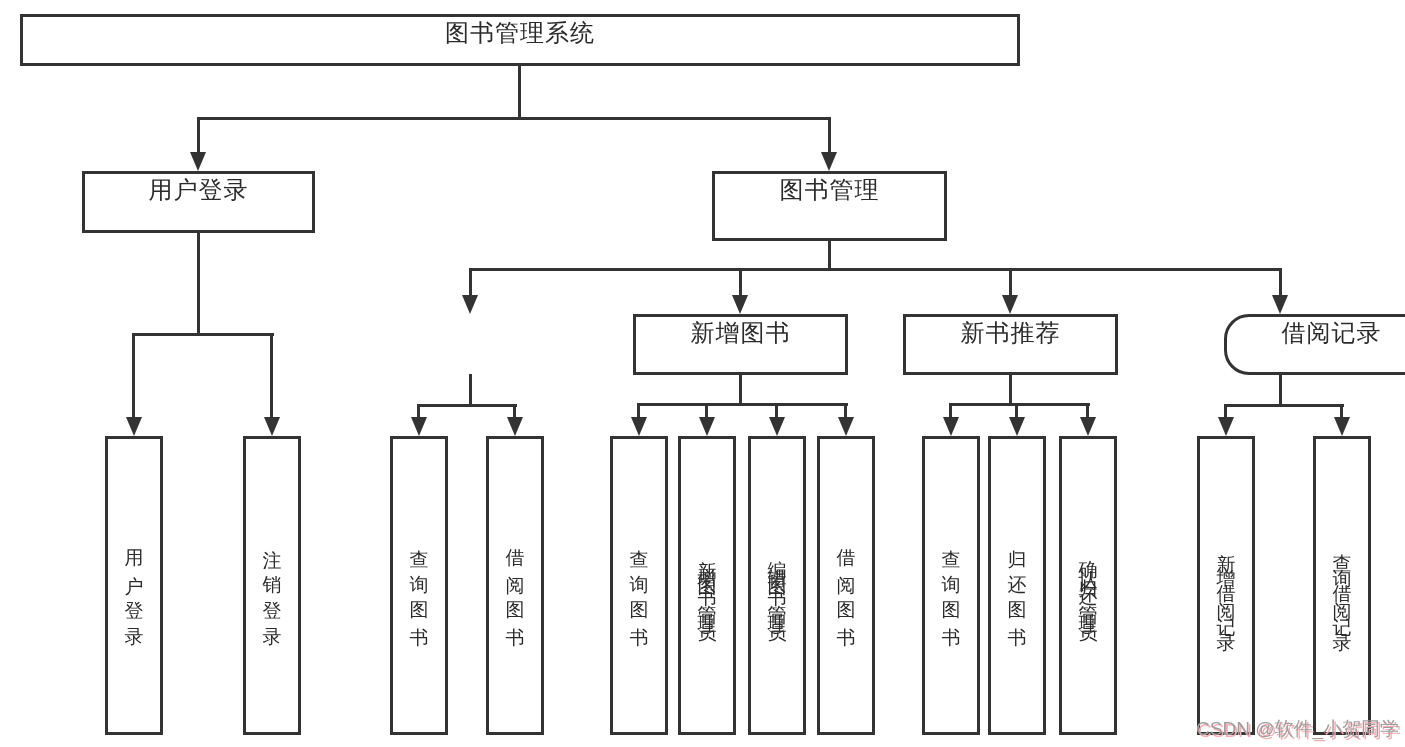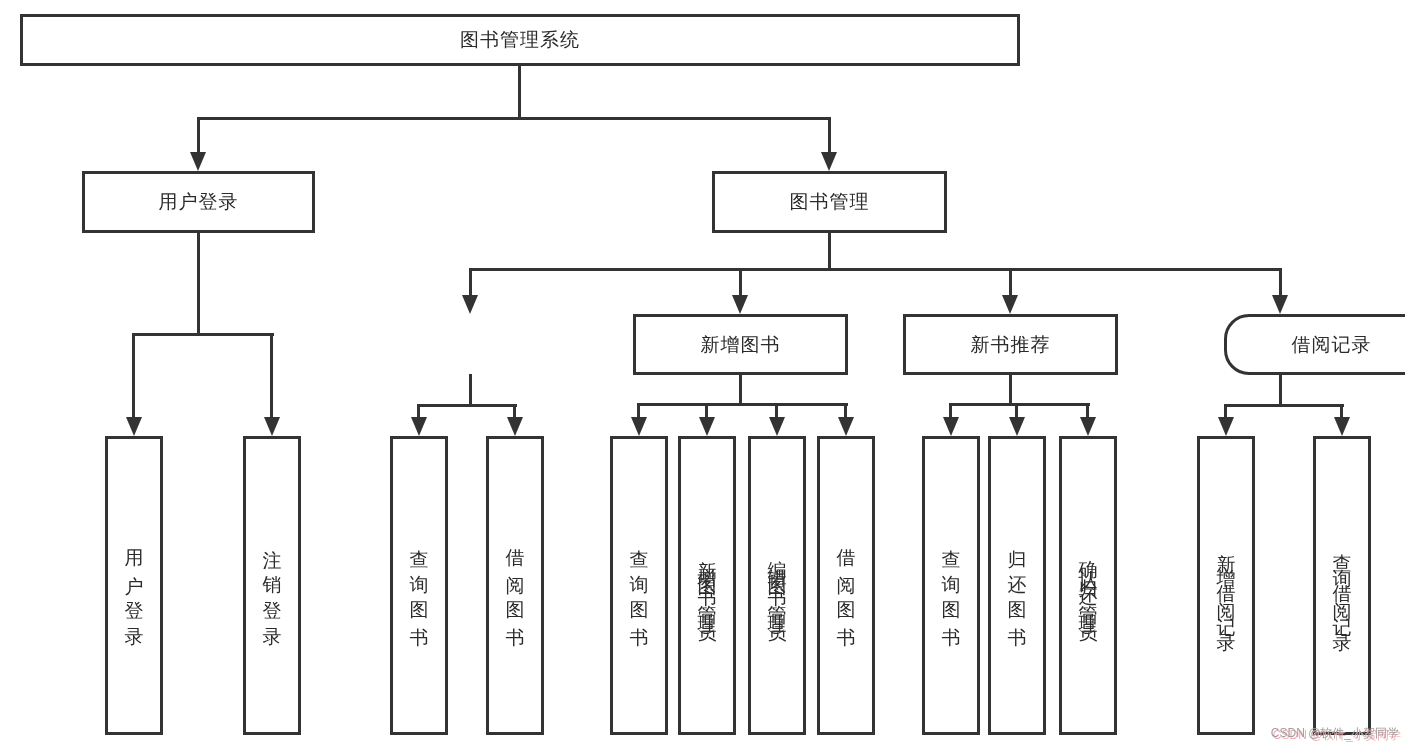--- a/index.html
+++ b/index.html
@@ -16,22 +16,22 @@
     position:relative;
     width:1405px;height:747px;
     background:var(--background);
     overflow:hidden;
     color:var(--text);
   }
   .hbox{
     position:absolute;
     background:var(--box-bg);
     border:3px solid var(--line);
-    display:flex;align-items:center;justify-content:center;
-    font-size:19px;
+    display:flex;justify-content:center;
+    font-size:24px;
     letter-spacing:1px;
     color:var(--text);
     z-index:2;
   }
   .l3{top:314px;height:61px;width:215px;}
   .vbox{
     position:absolute;
     top:436px;height:299px;width:58px;
     background:var(--box-bg);
     border:3px solid var(--line);
@@ -46,21 +46,21 @@
   }
   .ln{position:absolute;background:var(--line);z-index:1;}
   .arw{
     position:absolute;width:0;height:0;z-index:1;
     border-left:8px solid transparent;
     border-right:8px solid transparent;
     border-top:19px solid var(--line);
   }
   .watermark{
     position:absolute;right:6px;bottom:5px;
-    font-size:12px;
+    font-size:19px;
     color:var(--watermark-text);
     text-shadow:2px 2px 0 var(--watermark-shadow);
     z-index:3;
     white-space:nowrap;
   }
 </style>
 </head>
 <body>
 
 <div class="canvas">
@@ -72,21 +72,21 @@
   <div class="ln" style="left:518px;top:64px;width:3px;height:55px;"></div>
   <div class="ln" style="left:197px;top:117px;width:634px;height:3px;"></div>
   <div class="ln" style="left:197px;top:117px;width:3px;height:38px;"></div>
   <div class="ln" style="left:828px;top:117px;width:3px;height:38px;"></div>
   <div class="arw" style="left:190px;top:152px;"></div>
   <div class="arw" style="left:821px;top:152px;"></div>
 
   <div class="hbox" style="left:82px;top:171px;width:233px;height:62px;">
     <span>用户登录</span>
   </div>
-  <div class="hbox" style="left:712px;top:171px;width:235px;height:62px;">
+  <div class="hbox" style="left:712px;top:171px;width:235px;height:70px;">
     <span>图书管理</span>
   </div>
 
   <div class="ln" style="left:197px;top:232px;width:3px;height:104px;"></div>
   <div class="ln" style="left:132px;top:333px;width:142px;height:3px;"></div>
   <div class="ln" style="left:132px;top:333px;width:3px;height:86px;"></div>
   <div class="ln" style="left:270px;top:333px;width:3px;height:86px;"></div>
   <div class="arw" style="left:126px;top:417px;"></div>
   <div class="arw" style="left:264px;top:417px;"></div>
 

